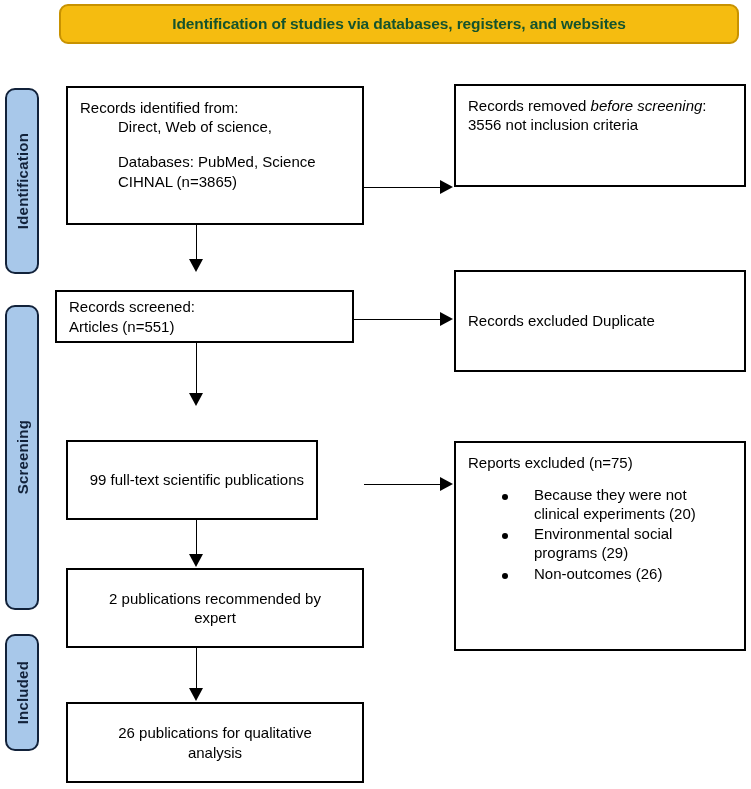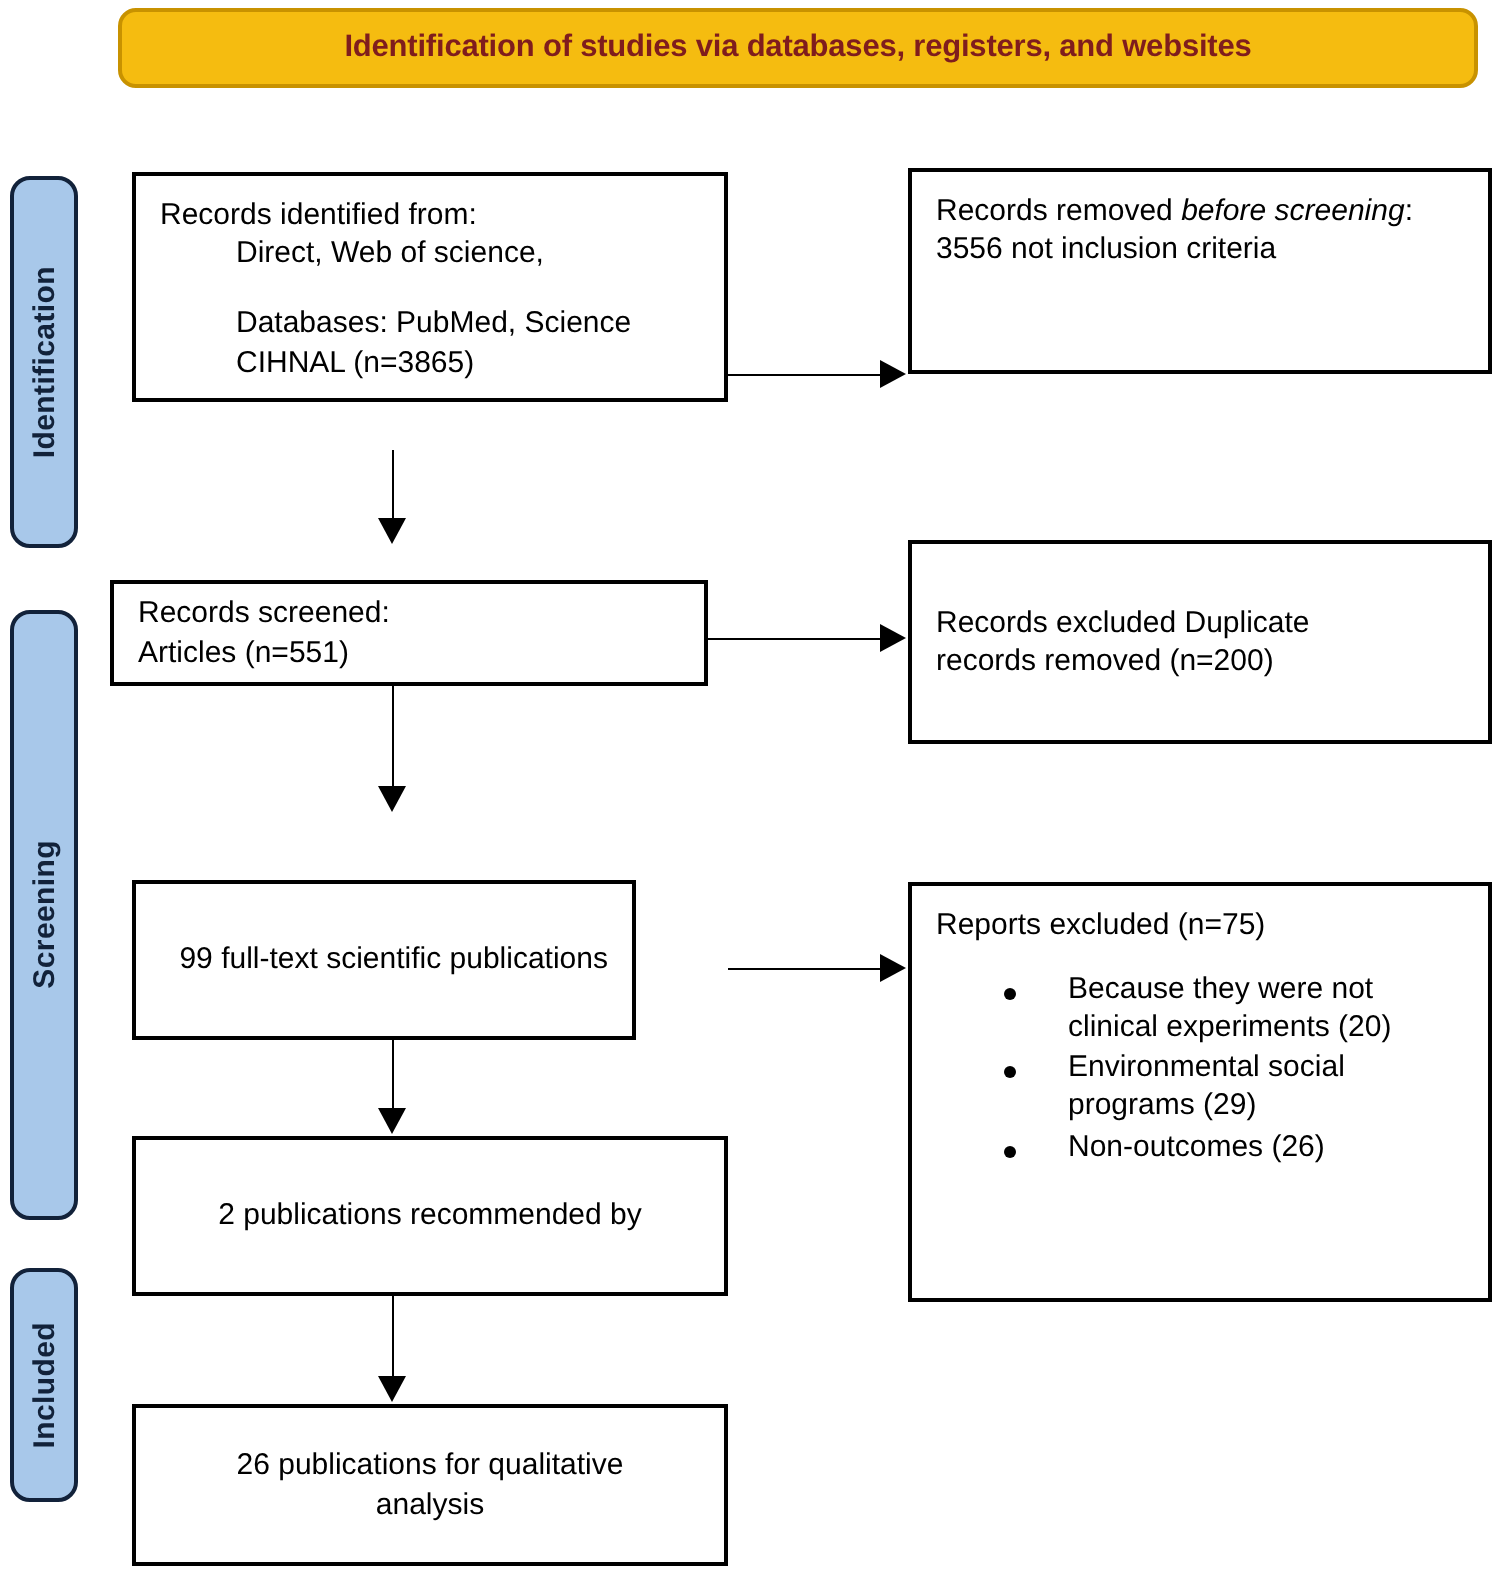--- a/index.html
+++ b/index.html
@@ -29,21 +29,21 @@
     border: 2px solid #C89200;
     border-radius: 9px;
     box-sizing: border-box;
     display: flex;
     align-items: center;
     justify-content: center;
   }
   .banner-text {
     font-size: 15.5px;
     font-weight: bold;
-    color: #7f1d1d;
+    color: #14532d;
     letter-spacing: -0.1px;
     text-align: center;
   }
 
   
   .stage {
     position: absolute;
     background: #A8C8EA;
     border: 2.5px solid #12223A;
     border-radius: 10px;
@@ -79,21 +79,21 @@
   .box.vcenter {
     display: flex;
     flex-direction: column;
     justify-content: center;
   }
   .box p { margin: 0; }
   .indent { margin-left: 38px !important; }
   .gap-top { margin-top: 16px !important; }
   em { font-style: italic; }
 
-  #box-identified       { left: 66px;  top: 86px;  width: 298px; height: 115px; }
+  #box-identified       { left: 66px;  top: 86px;  width: 298px; height: 139px; }
   #box-removed          { left: 454px; top: 84px;  width: 292px; height: 103px; }
   #box-screened         { left: 55px;  top: 290px; width: 299px; height: 53px;  }
   #box-excluded-dup     { left: 454px; top: 270px; width: 292px; height: 102px; }
   #box-fulltext         { left: 66px;  top: 440px; width: 252px; height: 80px; align-items: flex-end;  }
   #box-reports-excluded { left: 454px; top: 441px; width: 292px; height: 210px; }
   #box-recommended      { left: 66px;  top: 568px; width: 298px; height: 80px; text-align: center;  }
   #box-qualitative      { left: 66px;  top: 702px; width: 298px; height: 81px; align-items: center;  }
 
   
   .bullets {
@@ -194,38 +194,38 @@
     <p><span>Records removed </span><em>before</em> <em>screening</em><span>:   3556 not inclusion criteria</span></p>
   </div>
 
   <div class="box vcenter" id="box-screened">
     <p>Records screened:</p>
     <p>Articles (n=551)</p>
   </div>
 
   <div class="box vcenter" id="box-excluded-dup">
     <p>Records excluded Duplicate</p>
-    <p>records removed (n=200)</p>
   </div>
 
   <div class="box vcenter" id="box-fulltext">
     <p>99 full-text scientific publications</p>
   </div>
 
   <div class="box" id="box-reports-excluded">
     <p>Reports excluded (n=75)</p>
     <ul class="bullets">
       <li>Because they were not clinical experiments (20)</li>
       <li>Environmental social programs (29)</li>
       <li>Non-outcomes (26)</li>
     </ul>
   </div>
 
   <div class="box vcenter" id="box-recommended">
     <p>2 publications recommended by</p>
+    <p>expert</p>
   </div>
 
   <div class="box vcenter" id="box-qualitative">
     <p>26 publications for qualitative</p>
     <p>analysis</p>
   </div>
 
   <div class="conn v-line" id="conn1-line"></div>
   <div class="conn arrow-down" id="conn1-arrow"></div>
 

